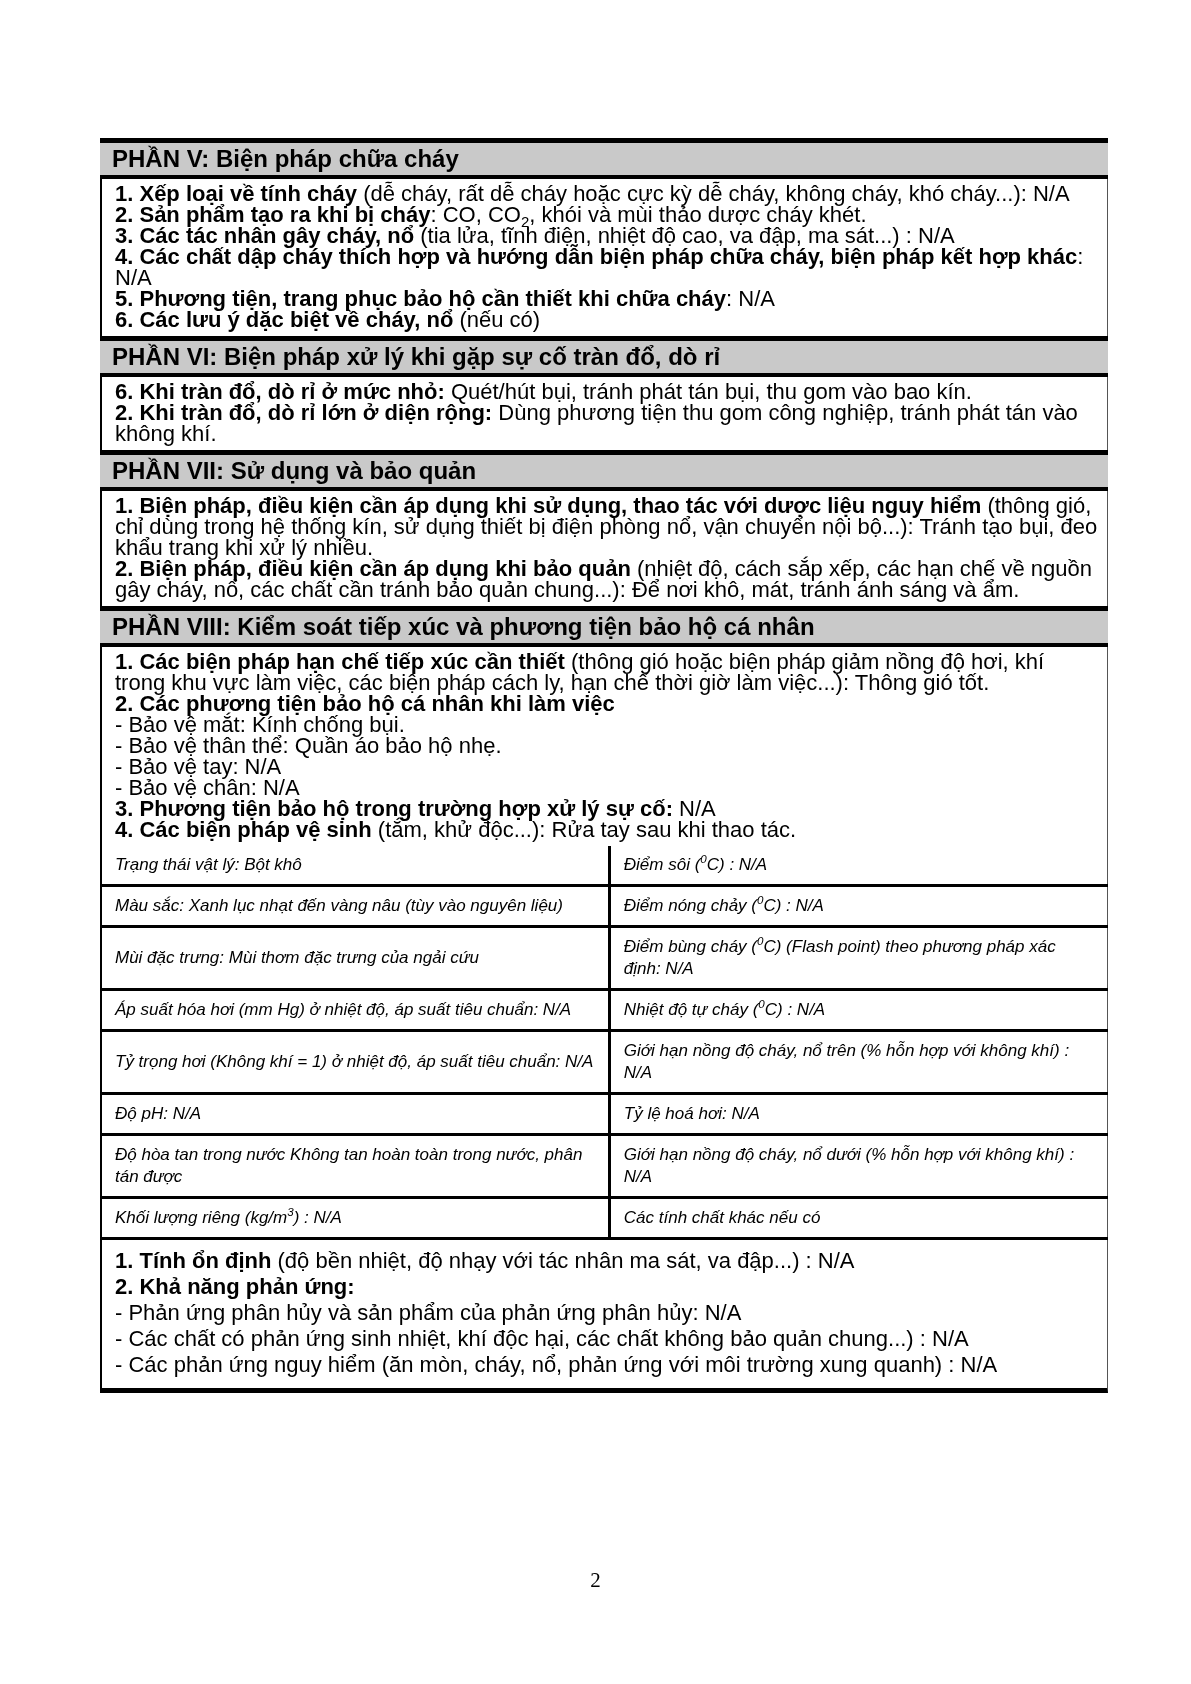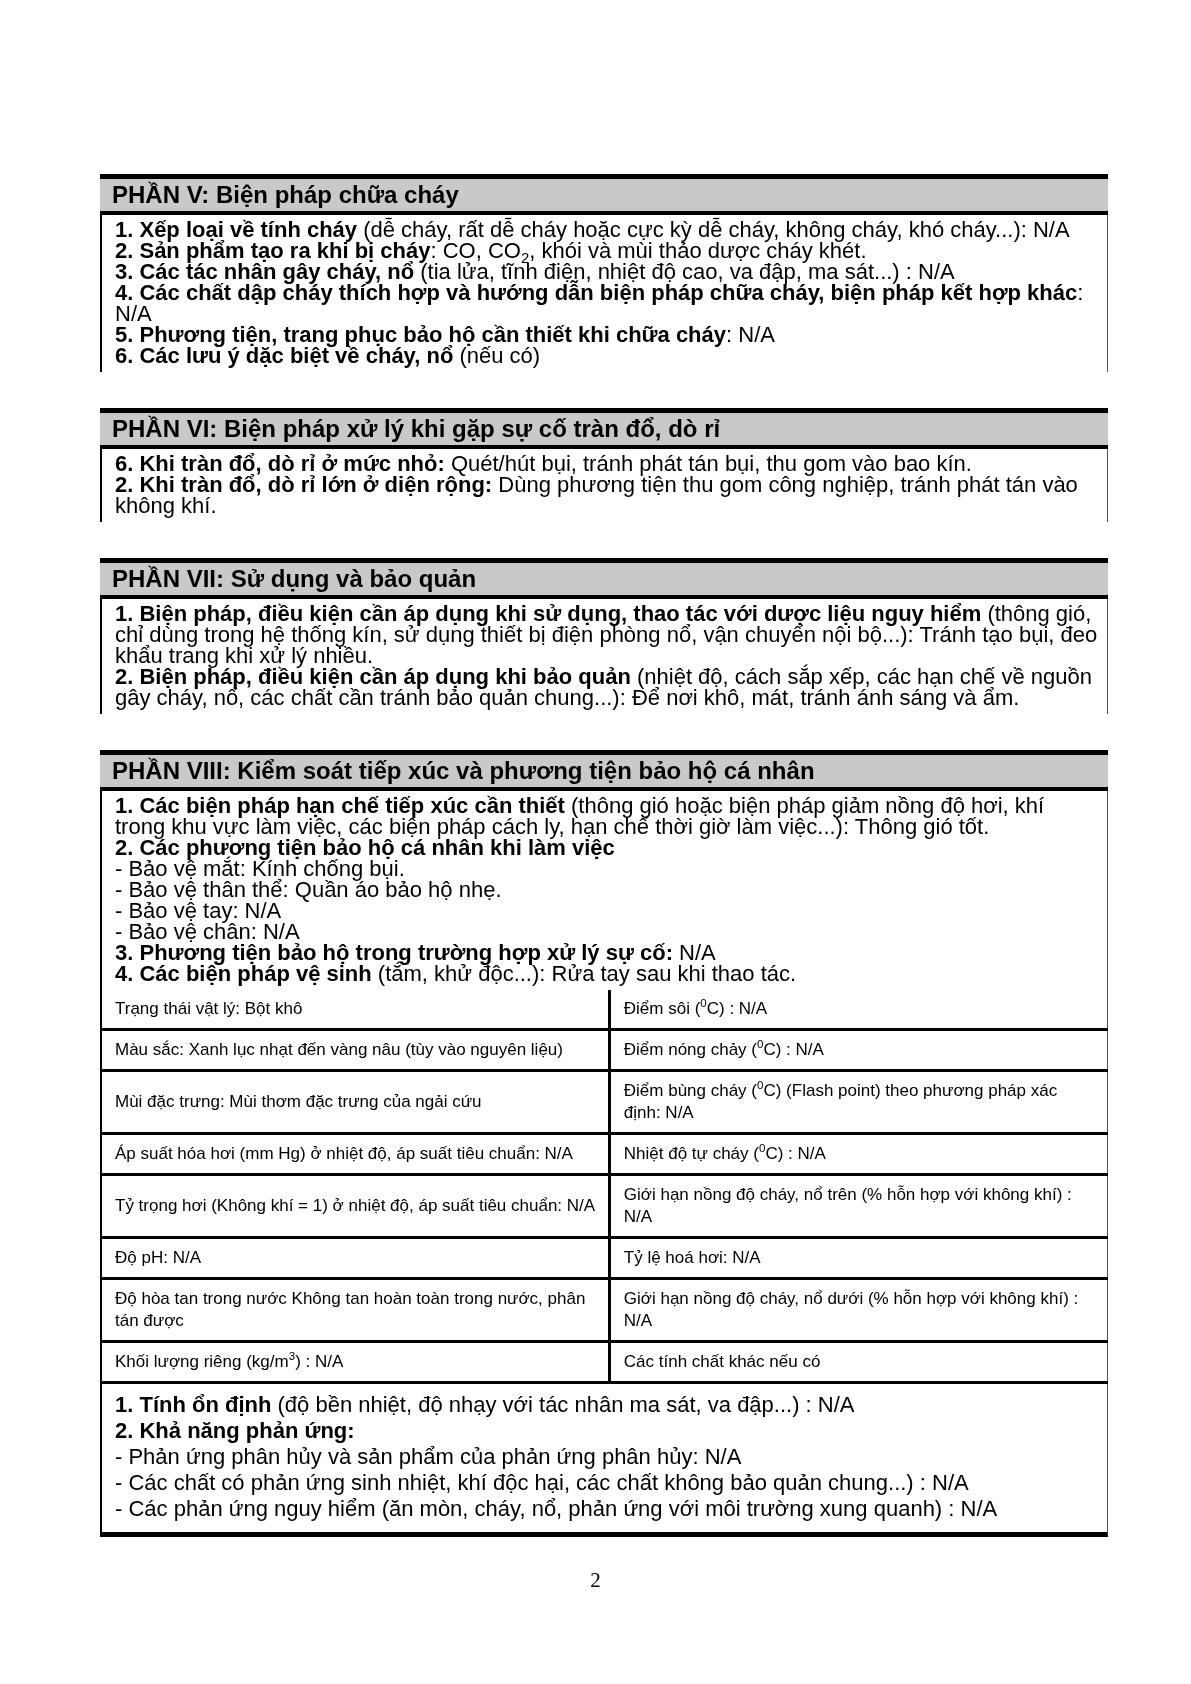--- a/index.html
+++ b/index.html
@@ -14,21 +14,20 @@
   .doc{
     position:absolute;
     left:100px;top:138px;
     width:1008px;
   }
   .sec-header{
     background:#c9c9c9;
     border-top:5px solid #000;
     border-bottom:4px solid #000;
     padding:1px 10px 2px 12px;
-    margin-top:36px;
   }
   .sec-title{
     font-weight:bold;
     font-size:24px;
     line-height:29px;
     white-space:nowrap;
   }
   .sec-body{
     border-left:2px solid #000;
     border-right:1px solid #555;
@@ -47,20 +46,21 @@
     border-collapse:collapse;
     border-left:2px solid #000;
     border-right:1px solid #555;
     font-size:17px;
     line-height:22px;
   }
   table.phys-table td{
     border-bottom:3px solid #000;
     padding:8px 10px 8px 13px;
     vertical-align:middle;
+    font-style:italic;
   }
   table.phys-table td.cell-left{
     width:50.5%;
     border-right:3px solid #000;
   }
   .page-number{
     position:absolute;
     left:0;top:1568px;
     width:100%;
     text-align:center;

